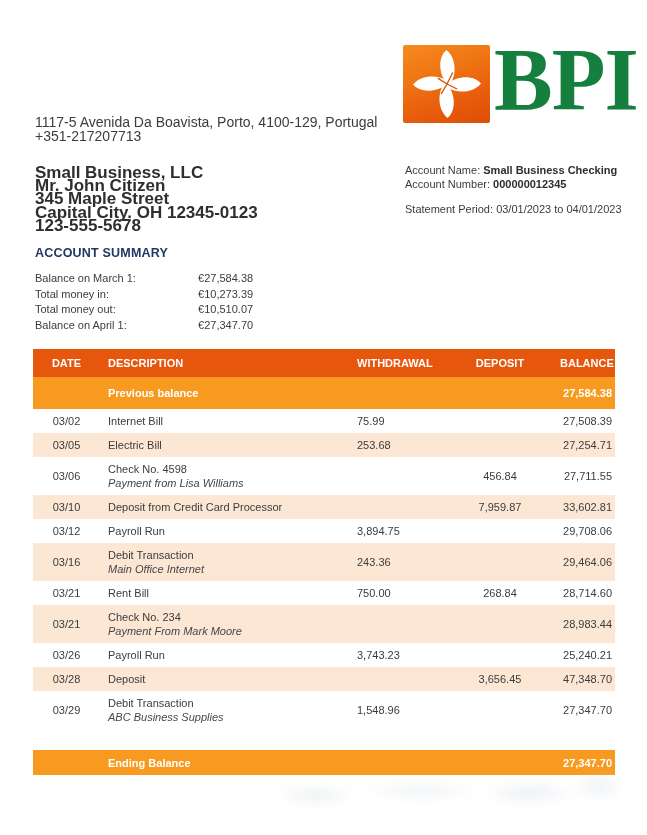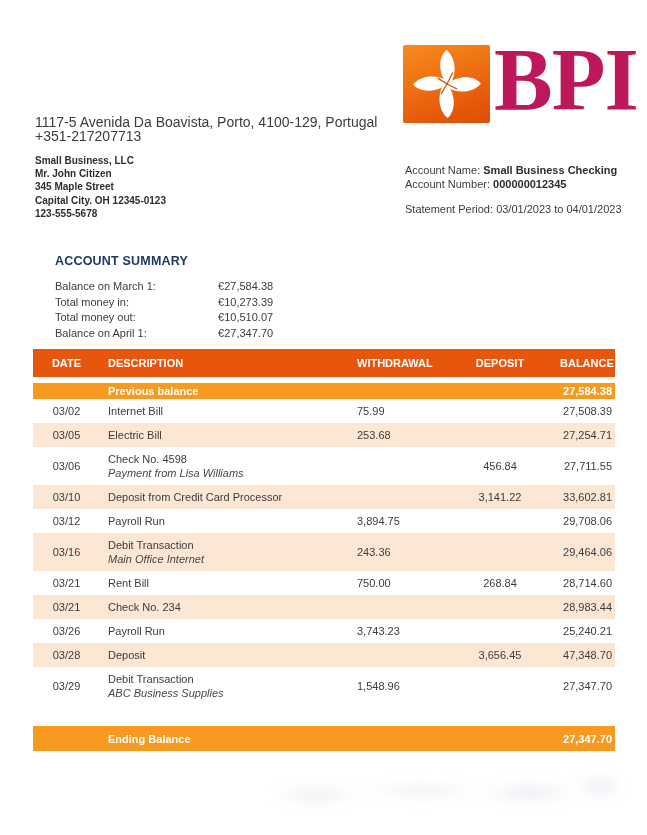--- a/index.html
+++ b/index.html
@@ -10,44 +10,44 @@
   }
   
   .logo-square {
     position:absolute; left:403px; top:45px; width:87px; height:78px;
     background:linear-gradient(160deg,#F68B1F 0%,#F07514 35%,#E85C0C 70%,#DC4E07 100%);
     border-radius:2px; display:flex; align-items:center; justify-content:center;
   }
   .logo-text {
     position:absolute; left:494px; top:40px;
     font-family:"Liberation Serif", serif; font-weight:bold;
-    font-size:88px; line-height:80px; color:#be185d; letter-spacing:-1px;
+    font-size:88px; line-height:80px; color:#15803d; letter-spacing:-1px;
   }
   
   .bank-address { position:absolute; left:35px; top:116px; font-size:14px; line-height:13.5px; }
-  .customer-block { position:absolute; left:35px; top:154px; font-size:10px; line-height:13.2px; font-weight:bold; color:#2e2e2e; }
+  .customer-block { position:absolute; left:35px; top:166px; font-size:17px; line-height:13.2px; font-weight:bold; color:#2e2e2e; }
   .account-info { position:absolute; left:405px; top:164px; font-size:11px; line-height:13.5px; }
   .account-info .period-line { margin-top:12px;text-align:right; }
   .account-info b { font-weight:bold; color:#2e2e2e; }
   
-  .summary { position:absolute; left:35px; top:254px; font-size:11px;margin-left:20px; }
+  .summary { position:absolute; left:35px; top:246px; font-size:11px; }
   .summary h2 { font-size:12.5px; font-weight:bold; color:#203864; letter-spacing:.2px; }
   .sum-rows { margin-top:11px; }
   .sum-row { height:15.5px; line-height:15.5px; }
   .sum-label { display:inline-block; width:160px; }
   
   .tbl { position:absolute; left:33px; top:349px; width:582px; font-size:11px; }
   .t-flex { display:flex; align-items:center; }
   .c-date { width:67px; text-align:center; }
   .c-desc { width:250px; padding-left:8px; }
   .c-wd   { width:90px;  padding-left:7px; }
   .c-dp   { width:120px; text-align:center; }
   .c-bal  { width:55px;  text-align:right; padding-right:3px; }
   .tbl-header { height:28px; background:var(--header-orange); color:#fff; font-weight:bold; }
-  .band { height:16px; margin-top:6px; background:var(--band-orange); color:#fff; font-weight:bold; }
+  .band { height:32px; margin-top:0; background:var(--band-orange); color:#fff; font-weight:bold; }
   .band-end { height:25px; margin-top:16px; }
   .t-row { padding:5px 0; min-height:24px; }
   .t-row.peach { background:var(--row-peach); }
   .t-row.white { background:#ffffff; }
   .t-row div { line-height:14px; }
   .desc-note { font-style:italic; color:#474747; }
   .t-gap { height:5px; background:#fff; }
   
   .watermark {
     position:absolute; left:262px; top:770px; width:356px; height:42px;
@@ -177,21 +177,21 @@
           <div class="c-wd"></div>
           <div class="c-dp">456.84</div>
           <div class="c-bal">27,711.55</div>
         </div>
         <div class="t-row t-flex peach">
           <div class="c-date">03/10</div>
           <div class="c-desc">
             <div class="desc-main">Deposit from Credit Card Processor</div>
           </div>
           <div class="c-wd"></div>
-          <div class="c-dp">3,141.22</div>
+          <div class="c-dp">7,959.87</div>
           <div class="c-bal">33,602.81</div>
         </div>
         <div class="t-row t-flex white">
           <div class="c-date">03/12</div>
           <div class="c-desc">
             <div class="desc-main">Payroll Run</div>
           </div>
           <div class="c-wd">3,894.75</div>
           <div class="c-dp"></div>
           <div class="c-bal">29,708.06</div>
@@ -212,20 +212,21 @@
             <div class="desc-main">Rent Bill</div>
           </div>
           <div class="c-wd">750.00</div>
           <div class="c-dp">268.84</div>
           <div class="c-bal">28,714.60</div>
         </div>
         <div class="t-row t-flex peach">
           <div class="c-date">03/21</div>
           <div class="c-desc">
             <div class="desc-main">Check No. 234</div>
+            <div class="desc-note">Payment From Mark Moore</div>
           </div>
           <div class="c-wd"></div>
           <div class="c-dp"></div>
           <div class="c-bal">28,983.44</div>
         </div>
         <div class="t-row t-flex white">
           <div class="c-date">03/26</div>
           <div class="c-desc">
             <div class="desc-main">Payroll Run</div>
           </div>

